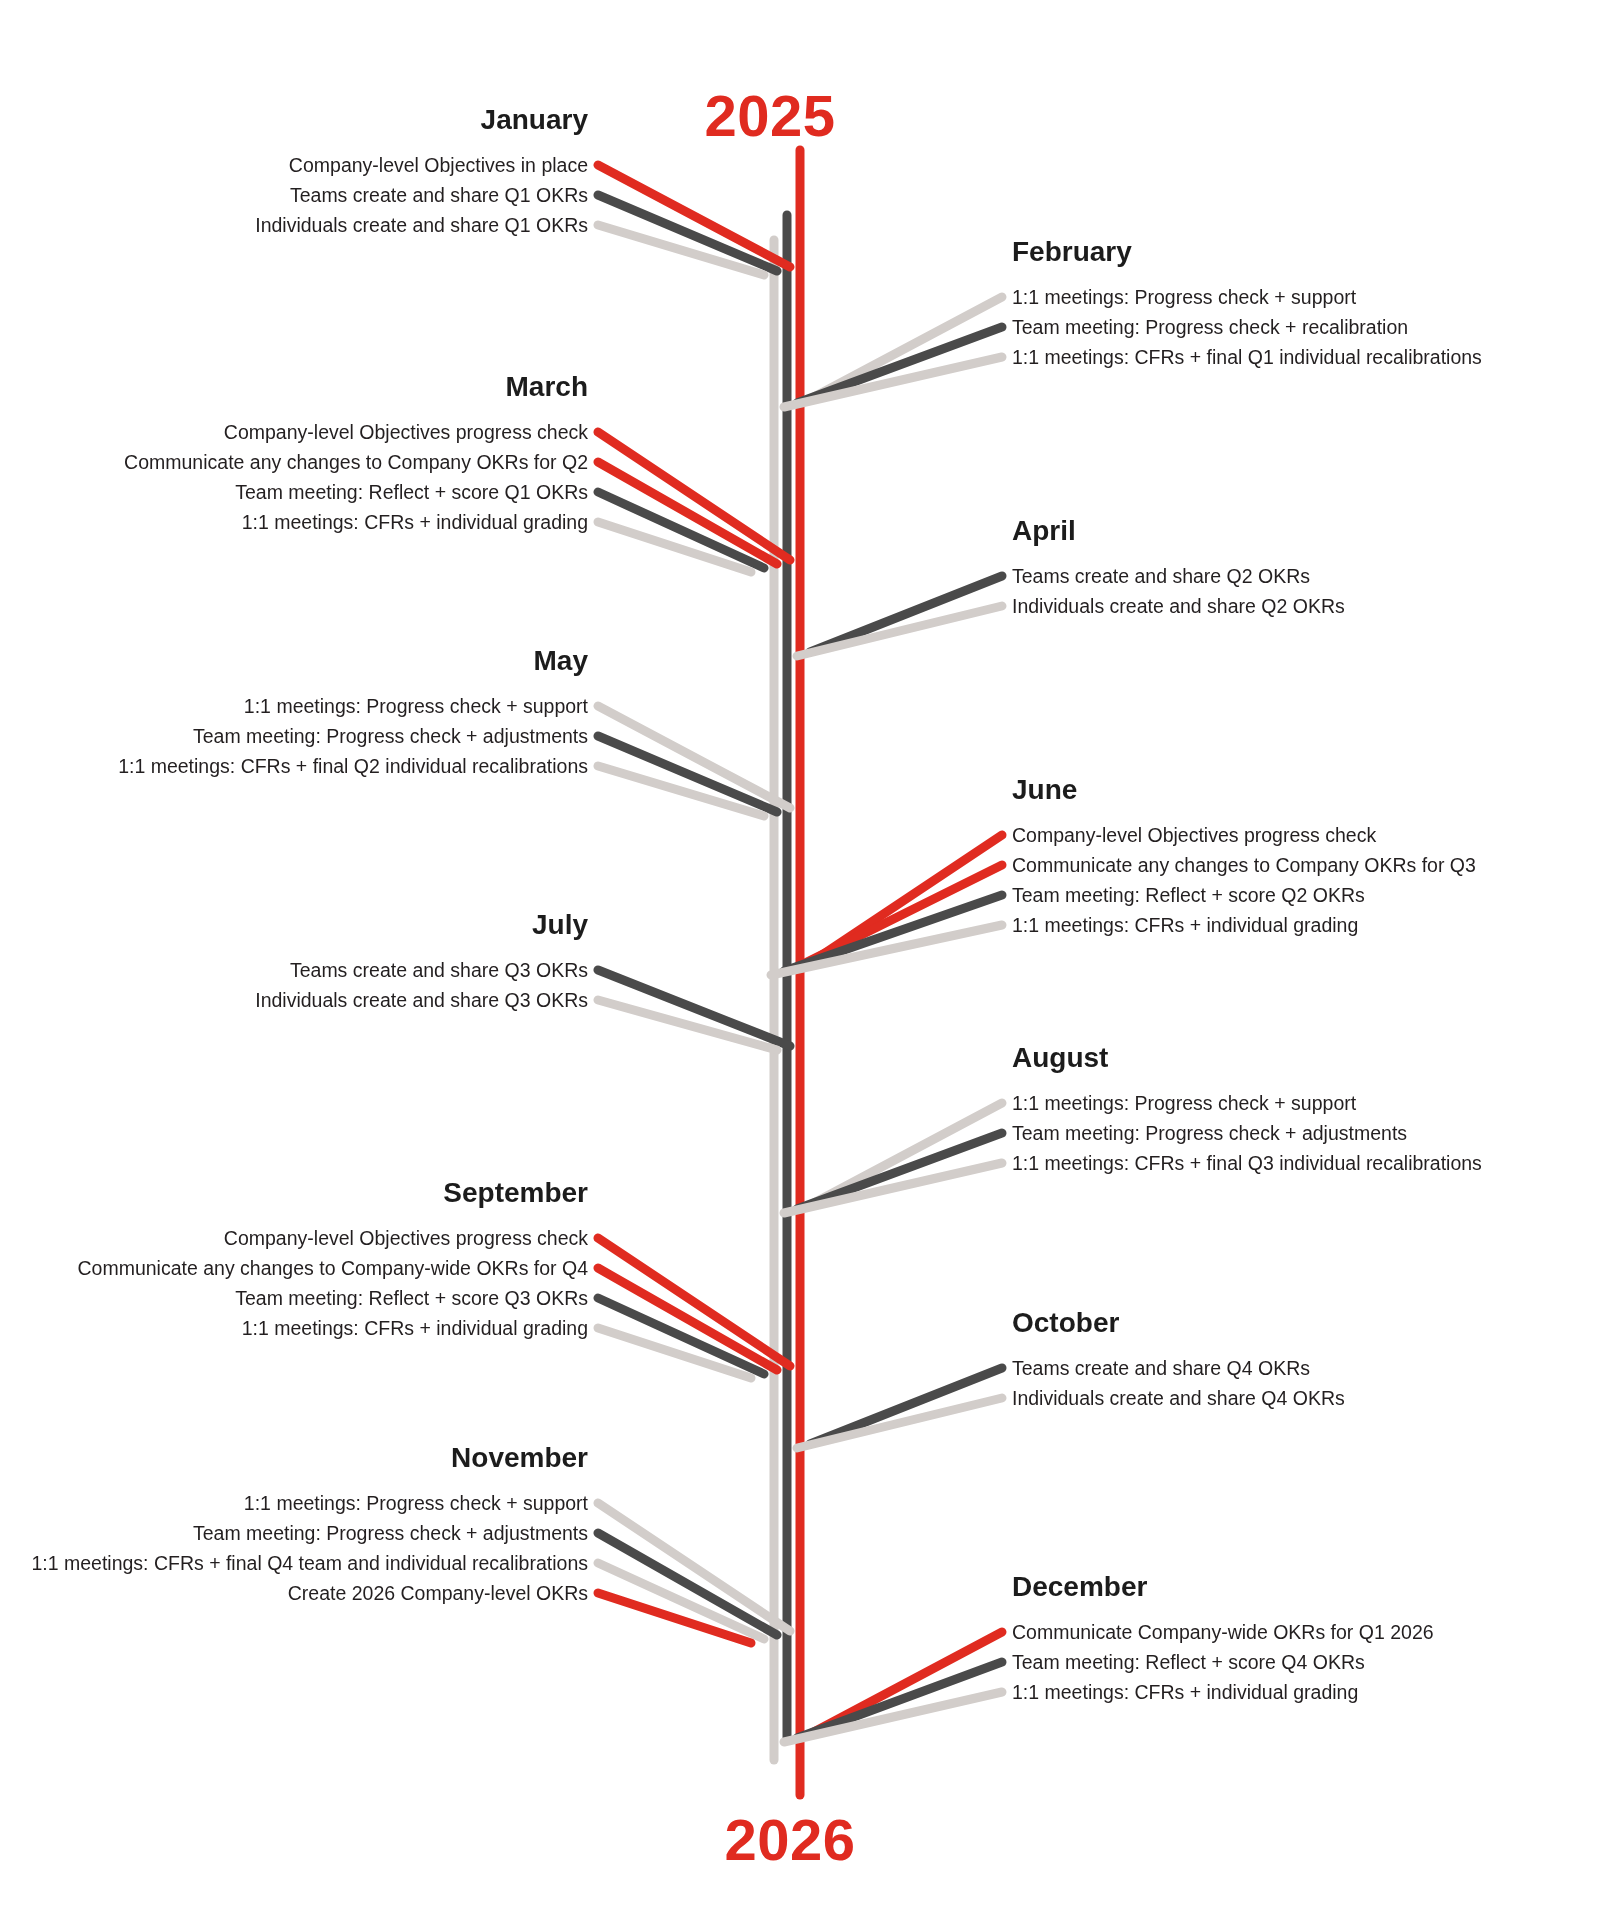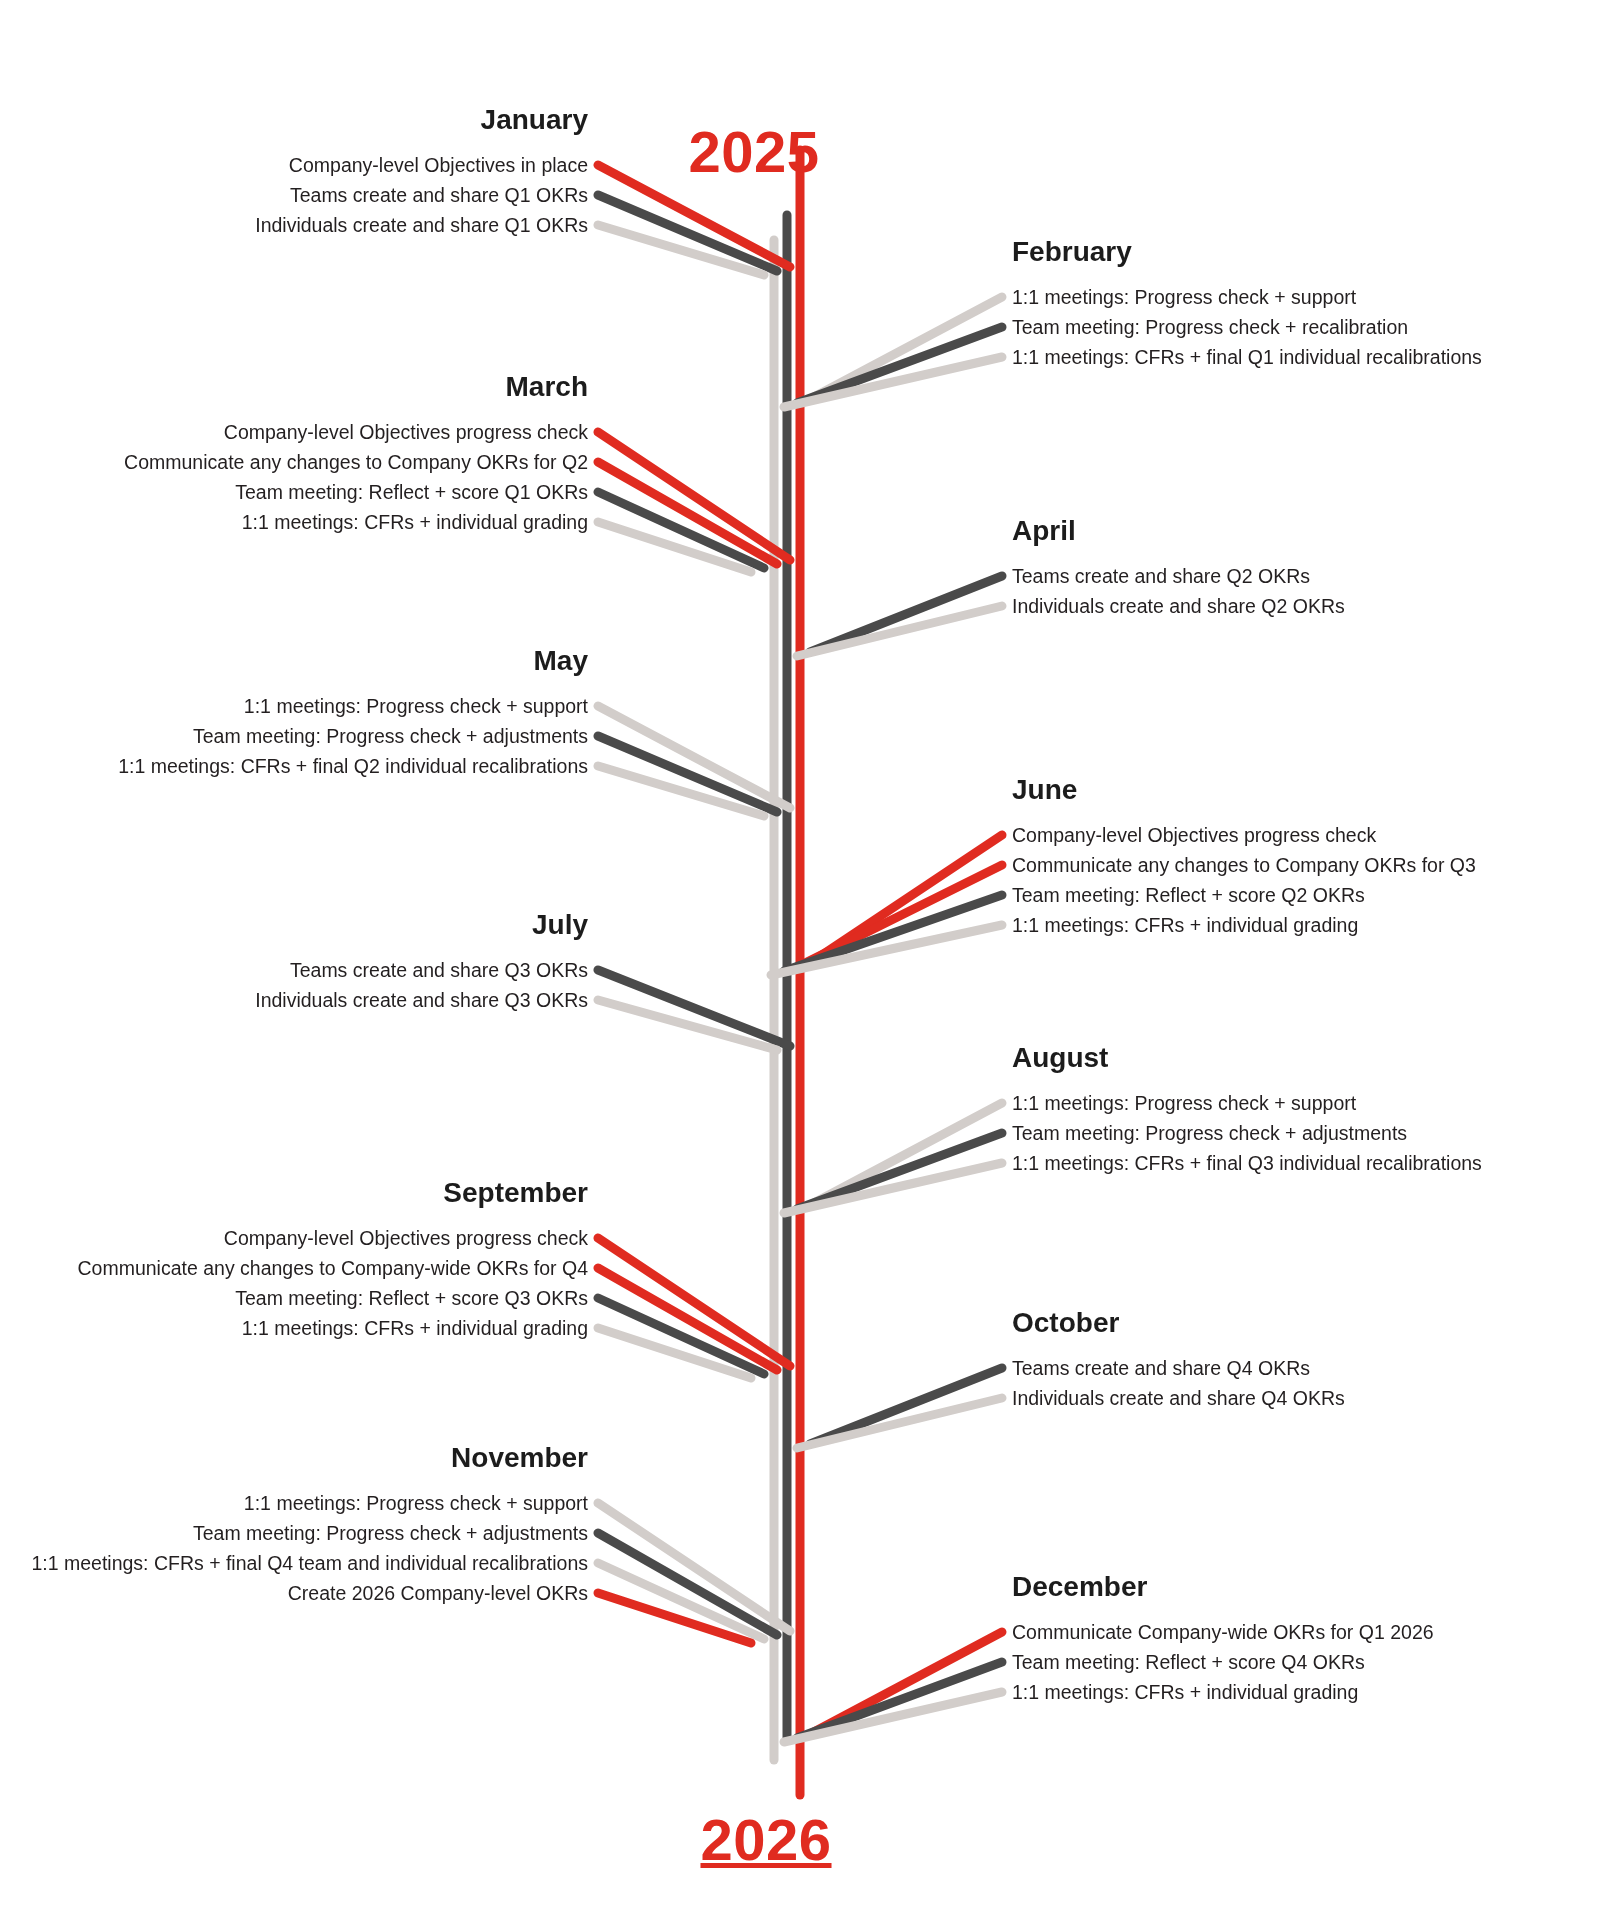--- a/index.html
+++ b/index.html
@@ -28,22 +28,22 @@
   }
   .year-label {
     position: absolute;
     font-size: 58px;
     font-weight: bold;
     letter-spacing: 0.5px;
     color: #e02b20;
     text-align: center;
     width: 300px;
   }
-  #year-start { left: 604px; top: 82px; margin-top: 36px; }
-  #year-end   { left: 616px; top: 1806px; text-decoration: underline; }
+  #year-start { left: 620px; top: 82px; }
+  #year-end   { left: 640px; top: 1806px; }
 
   .month-block {
     position: absolute;
     width: 640px;
   }
   .month-block.left  { text-align: right; }
   .month-block.right { text-align: left; }
 
   .month-name {
     font-size: 28px;

